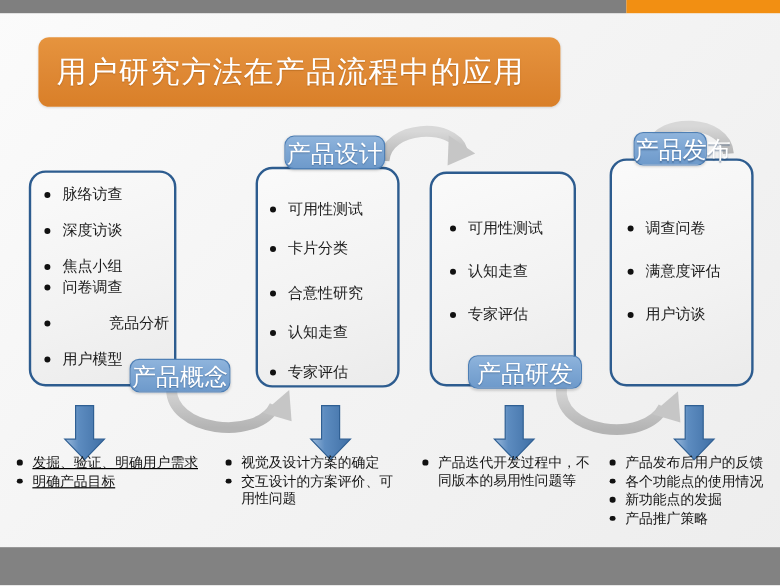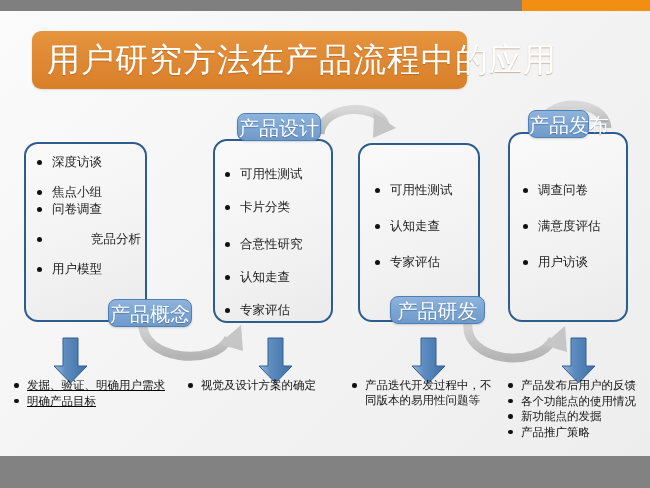--- a/index.html
+++ b/index.html
@@ -49,21 +49,21 @@
     background: linear-gradient(180deg, #e6943e 0%, #df8935 48%, #d97f28 100%);
     border-radius: 9px;
     box-shadow: 0 1px 2px rgba(0,0,0,0.12);
   }
   .title-text {
     position: absolute;
     left: 15px; top: 0;
     height: 58px;
     line-height: 58px;
     color: #ffffff;
-    font-size: 33px;
+    font-size: 25px;
     letter-spacing: 1px;
     text-shadow: 0 1px 1px rgba(120,60,0,0.35);
     white-space: nowrap;
   }
 
   
   .phase-box {
     position: absolute;
     border: 2px solid #2d5c8f;
     border-radius: 14px;
@@ -197,20 +197,21 @@
     <g>
       <path d="M421,338 L436,338 L436,366 L445,366 L428.5,383 L412,366 L421,366 Z" fill="url(#blueGrad)" stroke="#2f5f93" stroke-width="1"></path>
     </g>
     <g>
       <path d="M571,338 L586,338 L586,366 L595,366 L578.5,383 L562,366 L571,366 Z" fill="url(#blueGrad)" stroke="#2f5f93" stroke-width="1"></path>
     </g>
   </svg>
 
   <div class="phase-box" style="left:24px; top:142px; width:123px; height:180px;"></div>
   <ul class="phase-list" style="left:36px; top:154px; width:105px;">
+    <li style="margin-bottom:13px;">脉络访查</li>
     <li style="margin-bottom:13px;">深度访谈</li>
     <li style="">焦点小组</li>
     <li style="margin-bottom:13px;">问卷调查</li>
     <li style="margin-bottom:13px;text-align:right;">竞品分析</li>
     <li>用户模型</li>
   </ul>
   <div class="stage-tag" style="left:108px; top:299px; width:84px;">产品概念</div>
 
   <div class="phase-box" style="left:213px; top:139px; width:120px; height:184px;"></div>
   <ul class="phase-list" style="left:224px; top:166px; width:105px;">
@@ -241,20 +242,21 @@
   <div class="outcome" style="left:14px; top:378px; width:172px;text-decoration:underline;">
     <ul>
       <li>发掘、验证、明确用户需求</li>
       <li>明确产品目标</li>
     </ul>
   </div>
 
   <div class="outcome" style="left:188px; top:378px; width:148px;">
     <ul>
       <li>视觉及设计方案的确定</li>
+      <li>交互设计的方案评价、可用性问题</li>
     </ul>
   </div>
 
   <div class="outcome" style="left:352px; top:378px; width:150px;">
     <ul>
       <li>产品迭代开发过程中，不同版本的易用性问题等</li>
     </ul>
   </div>
 
   <div class="outcome" style="left:508px; top:378px; width:138px;">

